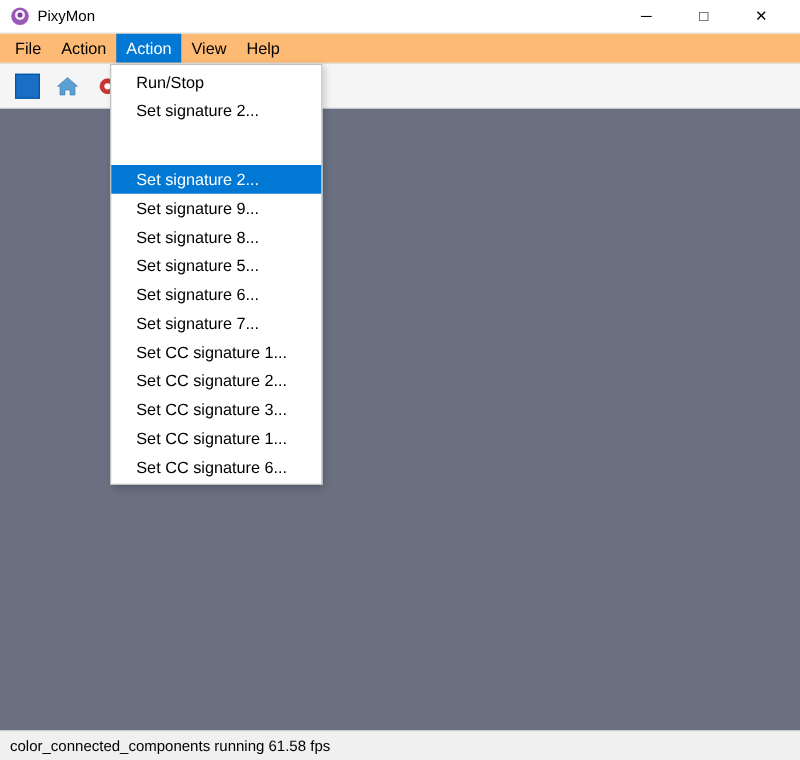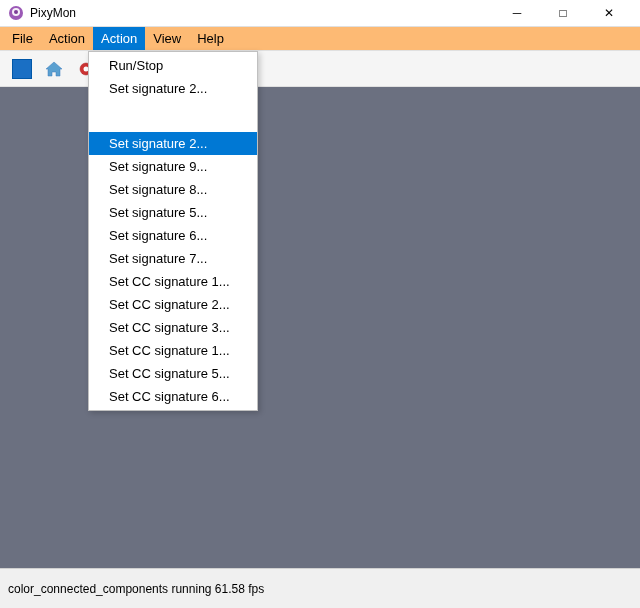--- a/index.html
+++ b/index.html
@@ -125,21 +125,21 @@
     
     .main-content {
       flex: 1;
       background: #6b7080;
       position: relative;
     }
 
     
     .status-bar {
       background: #f0f0f0;
-      height: 40px;
+      height: 24px;
       display: flex;
       align-items: center;
       padding: 0 8px;
       border-top: 1px solid #d0d0d0;
       flex-shrink: 0;
       font-size: 12px;
       color: #000;
     }
 
     
@@ -188,21 +188,20 @@
       <div class="dropdown-item highlighted">Set signature 2...</div>
       <div class="dropdown-item">Set signature 9...</div>
       <div class="dropdown-item">Set signature 8...</div>
       <div class="dropdown-item">Set signature 5...</div>
       <div class="dropdown-item">Set signature 6...</div>
       <div class="dropdown-item">Set signature 7...</div>
       <div class="dropdown-item">Set CC signature 1...</div>
       <div class="dropdown-item">Set CC signature 2...</div>
       <div class="dropdown-item">Set CC signature 3...</div>
       <div class="dropdown-item">Set CC signature 1...</div>
-      <div class="dropdown-item">Set CC signature 5...</div>
       <div class="dropdown-item">Set CC signature 6...</div>
     </div>
 </div>
 
 <div class="toolbar">
   <div class="toolbar-btn">
     <div class="blue-square"></div>
   </div>
   <div class="toolbar-btn">
     <svg width="20" height="20" viewBox="0 0 20 20">

